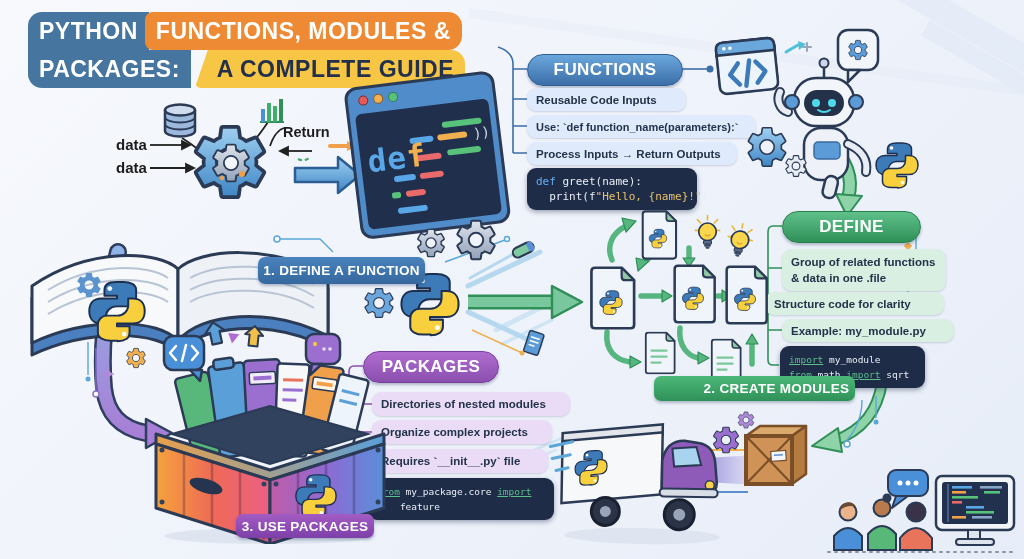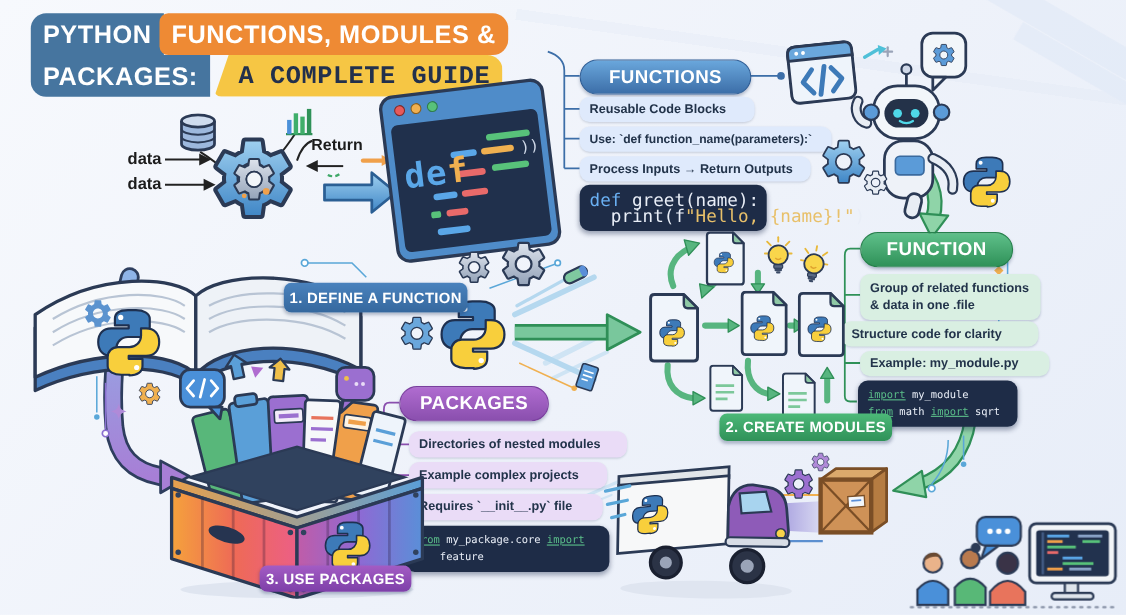--- a/index.html
+++ b/index.html
@@ -5,37 +5,37 @@
   html,body{margin:0;padding:0;}
   body{width:1024px;height:559px;overflow:hidden;font-family:"Liberation Sans",sans-serif;}
   #stage{position:relative;width:1024px;height:559px;background:linear-gradient(135deg,#f7f9fd 0%,#eef2fa 55%,#e7edf8 100%);overflow:hidden;}
   .abs{position:absolute;}
   
   #title{position:absolute;left:28px;top:12px;font-weight:800;letter-spacing:.5px;}
   .trow{display:flex;height:38px;}
   .tseg{display:flex;align-items:center;padding:0 11px;font-size:23px;white-space:nowrap;}
   .tblue{background:#46759f;color:#fff;}
   .torange{background:#ee8a34;color:#fff;border-radius:8px 14px 14px 8px;margin-left:-4px;}
-  .tyellow{background:#f6c644;color:#22304c;margin-left:4px;border-radius:6px 14px 14px 6px;clip-path:polygon(13px 0,100% 0,100% 100%,0 100%);padding-left:22px;font-family:Liberation Mono, monospace;}
+  .tyellow{background:#f6c644;color:#22304c;margin-left:4px;border-radius:6px 14px 14px 6px;clip-path:polygon(13px 0,100% 0,100% 100%,0 100%);padding-left:22px;}
   .r1 .tblue{border-radius:14px 0 0 0;}
   .r2 .tblue{border-radius:0 0 0 14px;}
   
   .hpill{position:absolute;display:flex;align-items:center;justify-content:center;color:#fff;font-weight:800;font-size:17px;letter-spacing:.4px;border-radius:16px;box-shadow:0 2px 3px rgba(30,50,90,.3);}
   .pill-blue{background:linear-gradient(180deg,#6aa7dc,#3c6ea8);border:1px solid #2f5d95;}
   .pill-green{background:linear-gradient(180deg,#5fc08a,#2f9158);border:1px solid #27804c;}
   .pill-purple{background:linear-gradient(180deg,#b06cd0,#8a4fae);border:1px solid #7a3f9e;}
   .step{position:absolute;display:flex;align-items:center;justify-content:center;color:#fff;font-weight:800;font-size:13.5px;letter-spacing:.3px;border-radius:7px;box-shadow:0 2px 3px rgba(30,50,90,.3);margin-left:35px;}
   .step-blue{background:linear-gradient(180deg,#4a82bd,#35689e);}
-  .step-green{background:linear-gradient(180deg,#4cb878,#2f9158);}
+  .step-green{background:linear-gradient(180deg,#4cb878,#2f9158);padding-left:44px;}
   .step-purple{background:linear-gradient(180deg,#a35cc4,#7d3fa8);}
   .bullet{position:absolute;border-radius:9px;color:#22334a;font-weight:700;font-size:11.5px;display:flex;align-items:center;padding:0 9px;white-space:nowrap;box-shadow:0 1px 2px rgba(30,50,90,.18);}
   .bu-blue{background:#dfeafc;}
   .bu-green{background:#d9efe2;}
   .bu-purple{background:#eadcf7;}
-  .codebox{position:absolute;background:#1e2c47;border-radius:9px;color:#e9eef7;font-family:"DejaVu Sans Mono",monospace;font-size:16px;line-height:15px;padding:6px 9px;box-shadow:0 2px 5px rgba(20,35,70,.4);}
+  .codebox{position:absolute;background:#1e2c47;border-radius:9px;color:#e9eef7;font-family:"DejaVu Sans Mono",monospace;font-size:11px;line-height:15px;padding:6px 9px;box-shadow:0 2px 5px rgba(20,35,70,.4);}
   .cl{white-space:pre;}
   .kw{color:#6ab0f3;}
   .kwg{color:#5bbf8a;text-decoration:underline;}
   .str{color:#e8c06a;}
   .lbl{position:absolute;font-weight:700;color:#1c1c1c;font-size:15px;}
   
   #editor{position:absolute;left:350px;top:74px;width:158px;height:172px;transform:rotate(-7deg);}
   #defword{position:absolute;left:18px;top:62px;font-family:"DejaVu Sans Mono",monospace;font-weight:bold;font-size:31px;letter-spacing:1px;}
 </style>
 </head>
@@ -388,21 +388,21 @@
   <use href="#gear" x="1" y="1" width="36" height="36" fill="#6aa7dc" stroke="#2b3a55" stroke-width=".8"></use>
 </svg>
 <svg class="abs" style="left:396px;top:270px" width="68" height="68" viewBox="0 0 100 100">
       <use href="#py" width="100" height="100"></use>
     </svg>
 
 <div class="hpill pill-blue" style="left:527px;top:54px;width:154px;height:30px">
       <span>FUNCTIONS</span>
     </div>
 <div class="bullet bu-blue" style="left:527px;top:88px;width:141px;height:23px">
-      <span>Reusable Code Blocks</span>
+      <span>Reusable Code Inputs</span>
     </div>
 <div class="bullet bu-blue" style="left:527px;top:115px;width:211px;height:23px;font-size:11px">
       <span>Use: `def function_name(parameters):`</span>
     </div>
 <div class="bullet bu-blue" style="left:527px;top:142px;width:192px;height:23px">
       <span>Process Inputs → Return Outputs</span>
     </div>
 <div class="codebox" style="left:527px;top:164px;width:152px;margin-top:2px;top:166px">
   <div class="cl"><span class="kw">def</span><span> greet(name):</span></div>
   <div class="cl"><span>  print</span><span>(f</span><span class="str">"Hello, {name}!"</span><span>)</span></div>
@@ -443,21 +443,21 @@
   <use href="#gear" x="1" y="1" width="48" height="48" fill="url(#gBlue)" stroke="#2b3a55" stroke-width=".8"></use>
 </svg>
 <svg class="abs" style="left:782px;top:152px" width="28" height="28" viewBox="0 0 28 28">
   <use href="#gear" x="1" y="1" width="26" height="26" fill="#e8edf4" stroke="#2b3a55" stroke-width="1"></use>
 </svg>
 <svg class="abs" style="left:872px;top:140px" width="50" height="50" viewBox="0 0 100 100">
       <use href="#py" width="100" height="100"></use>
     </svg>
 
 <div class="hpill pill-green" style="left:782px;top:211px;width:137px;height:30px">
-      <span>FUNCTION</span>
+      <span>DEFINE</span>
     </div>
 <div class="bullet bu-green" style="left:782px;top:249px;width:146px;height:38px;white-space:normal;line-height:16px;padding:2px 9px">
       <span>Group of related functions &amp; data in one .file</span>
     </div>
 <div class="bullet bu-green" style="left:765px;top:292px;width:161px;height:23px">
       <span>Structure code for clarity</span>
     </div>
 <div class="bullet bu-green" style="left:782px;top:319px;width:154px;height:23px">
       <span>Example: my_module.py</span>
     </div>
@@ -495,21 +495,21 @@
       <span>2. CREATE MODULES</span>
     </div>
 
 <div class="hpill pill-purple" style="left:363px;top:351px;width:134px;height:30px">
       <span>PACKAGES</span>
     </div>
 <div class="bullet bu-purple" style="left:372px;top:392px;width:180px;height:24px">
       <span>Directories of nested modules</span>
     </div>
 <div class="bullet bu-purple" style="left:372px;top:420px;width:162px;height:24px">
-      <span>Example complex projects</span>
+      <span>Organize complex projects</span>
     </div>
 <div class="bullet bu-purple" style="left:372px;top:449px;width:158px;height:24px">
       <span>Requires `__init__.py` file</span>
     </div>
 <div class="codebox" style="left:368px;top:478px;width:168px;font-size:9.5px">
   <div class="cl"><span class="kwg">from</span><span> my_package.core </span><span class="kwg">import</span></div>
   <div class="cl"><span>    feature</span></div>
 </div>
 
 <svg class="abs" style="left:146px;top:356px" width="248" height="188" viewBox="0 0 248 188">

